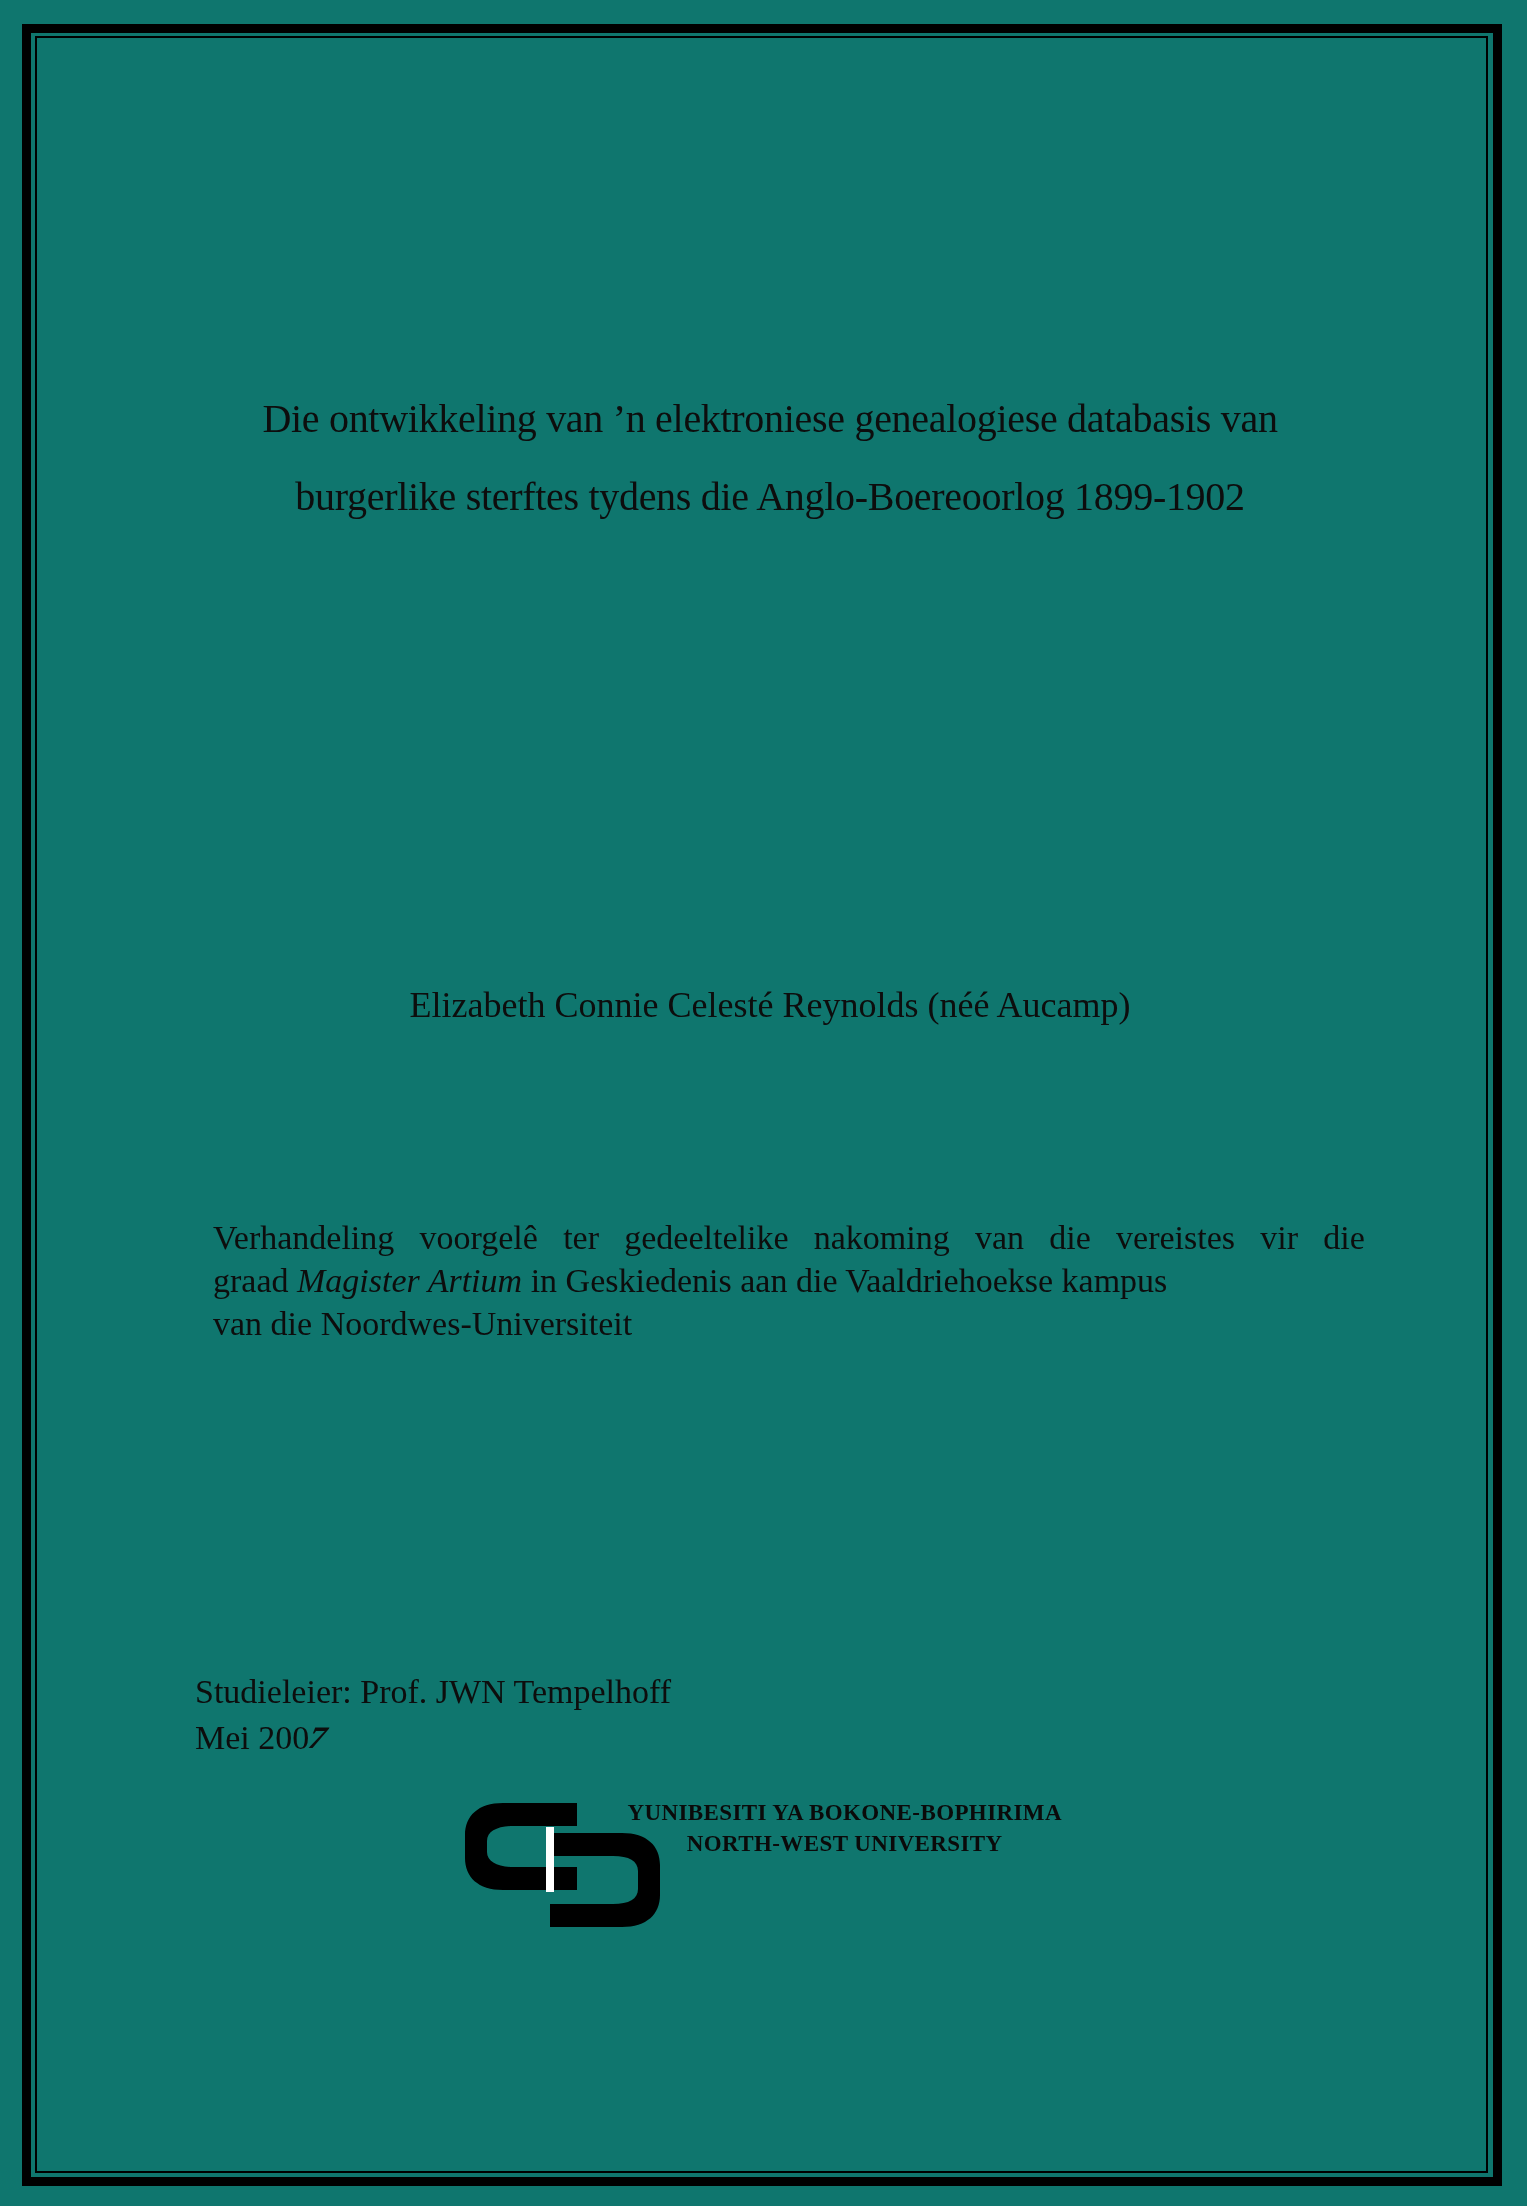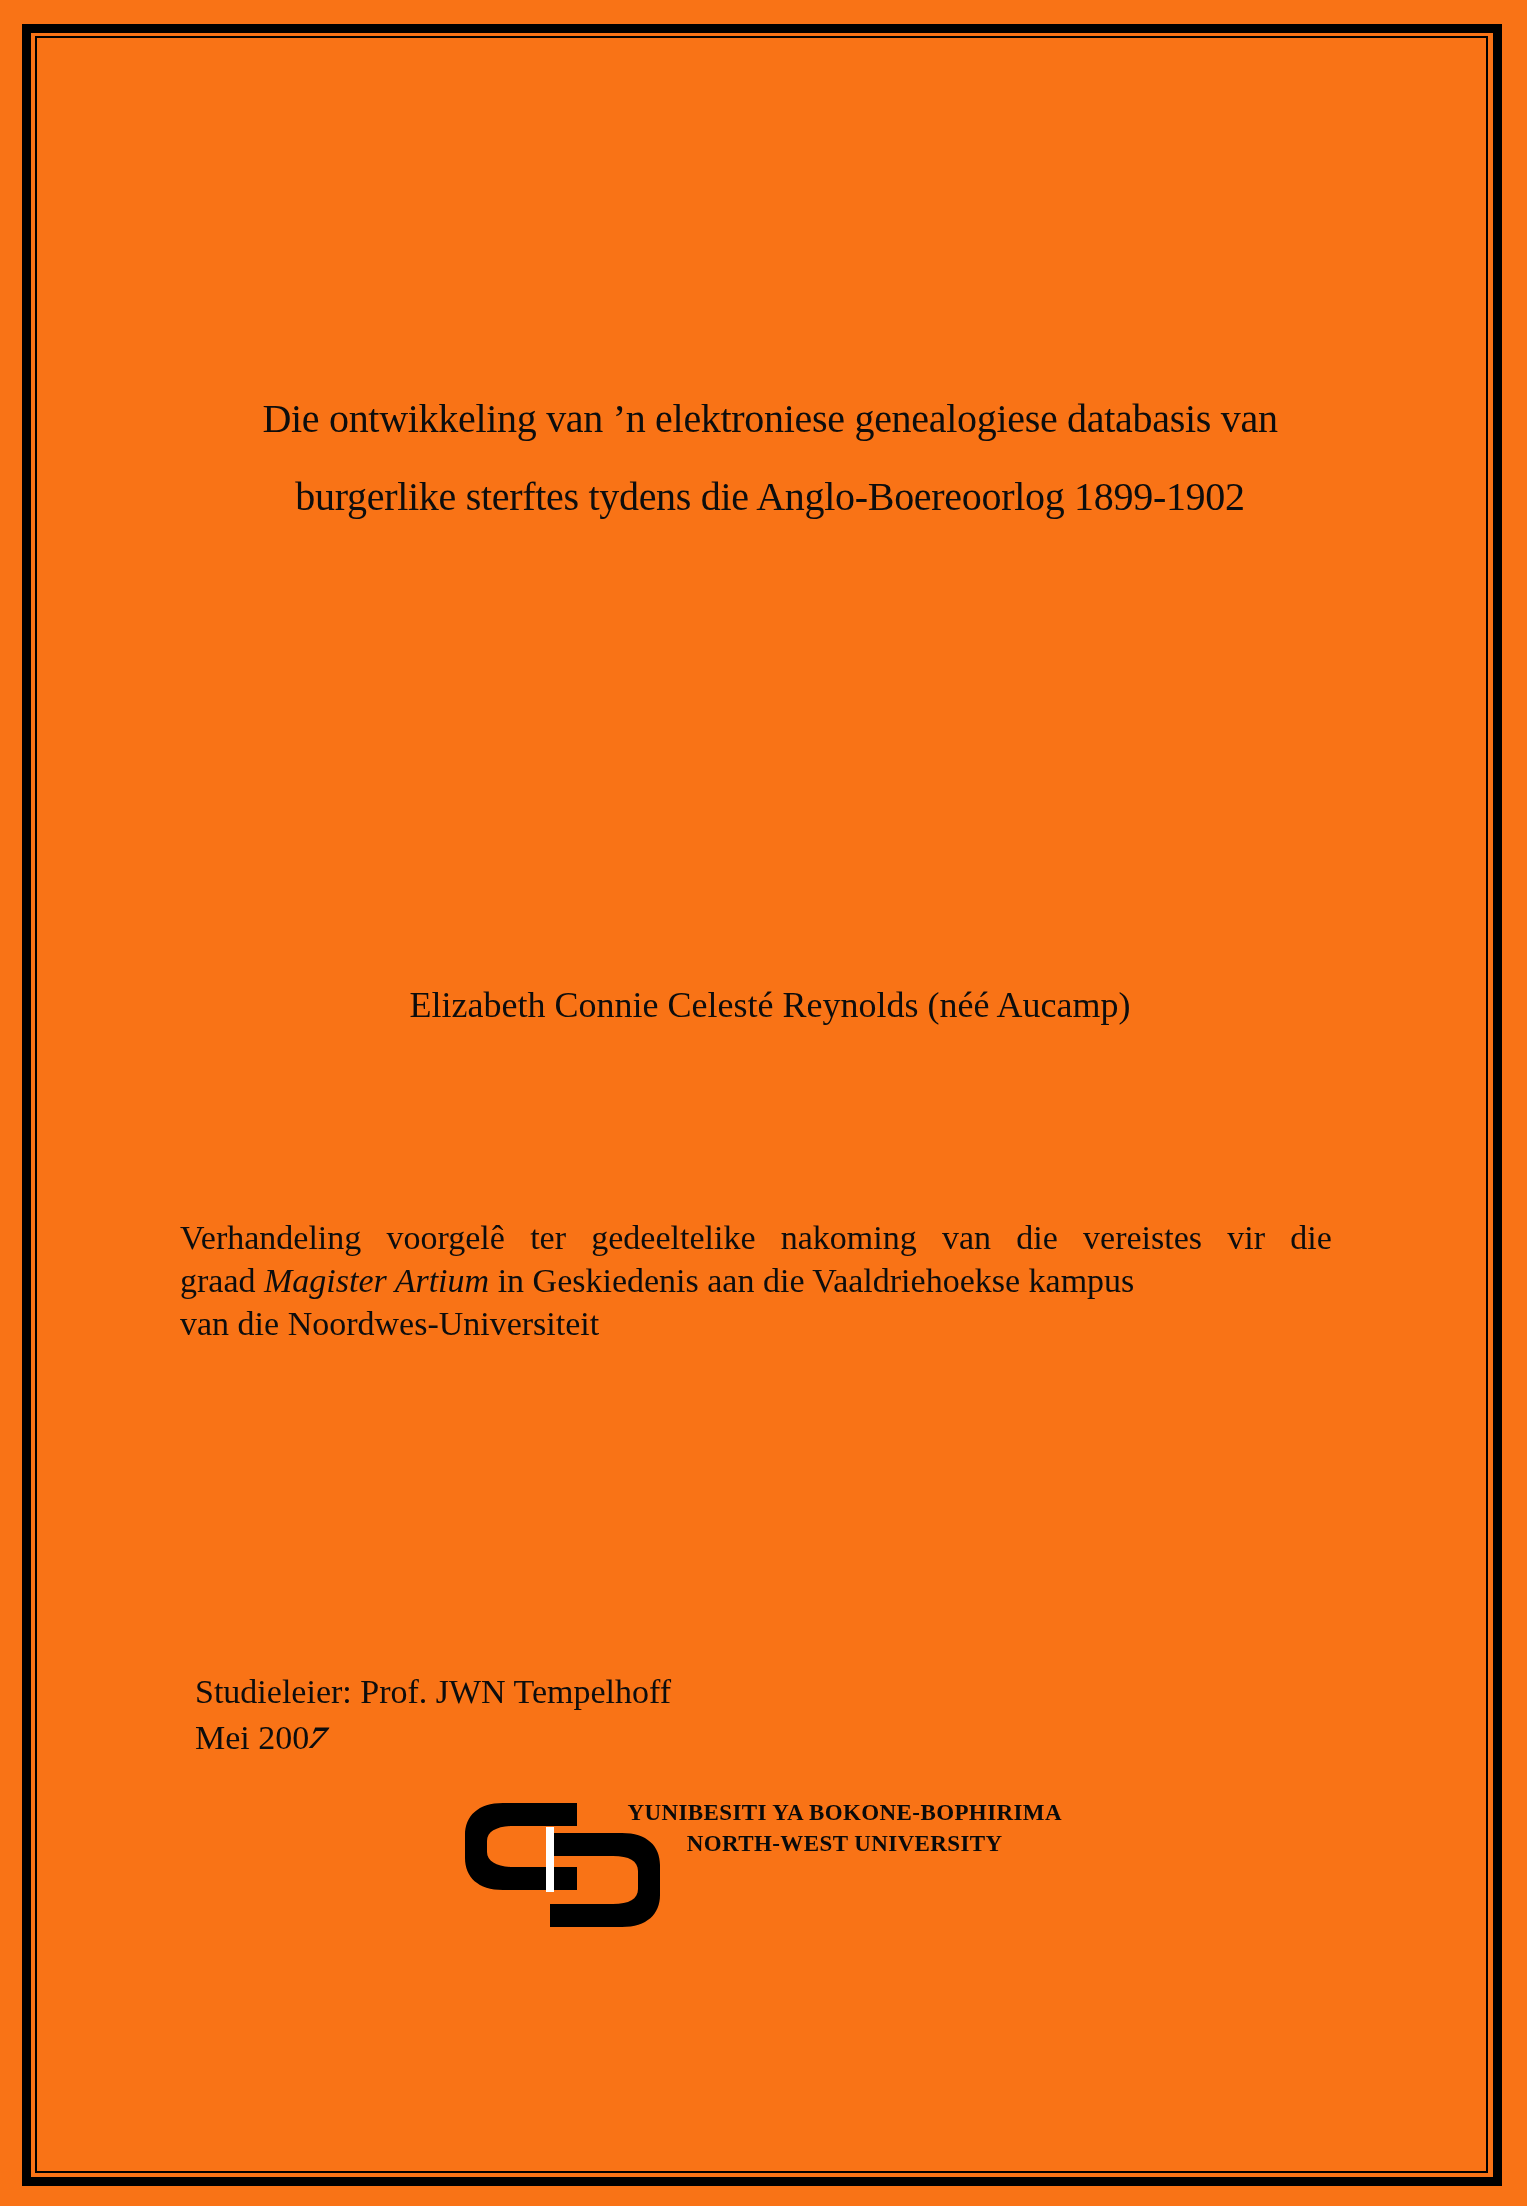--- a/index.html
+++ b/index.html
@@ -4,21 +4,21 @@
 <style>
   html, body {
     margin: 0;
     padding: 0;
     background: #e8e8e8;
   }
   .page {
     position: relative;
     width: 1527px;
     height: 2206px;
-    background: #f97316;
+    background: #0f766e;
     overflow: hidden;
     font-family: "Liberation Serif", "DejaVu Serif", serif;
     color: #0d0d0d;
   }
   
   .frame-outer {
     position: absolute;
     left: 22px; top: 24px; right: 25px; bottom: 20px;
     border: 9px solid #000;
   }
@@ -49,21 +49,21 @@
     left: 190px; top: 951px; width: 1160px;
     text-align: center;
     font-size: 36px;
     line-height: 44px;
     white-space: nowrap;
     margin-top: 32px;
   }
 
   .declaration {
     position: absolute;
-    left: 180px; top: 1216px; width: 1152px;
+    left: 213px; top: 1216px; width: 1152px;
     font-size: 34px;
     line-height: 43px;
   }
   .decl-justified {
     display: flex;
     justify-content: space-between;
   }
   .it { font-style: italic; }
 
   .supervisor-block {

